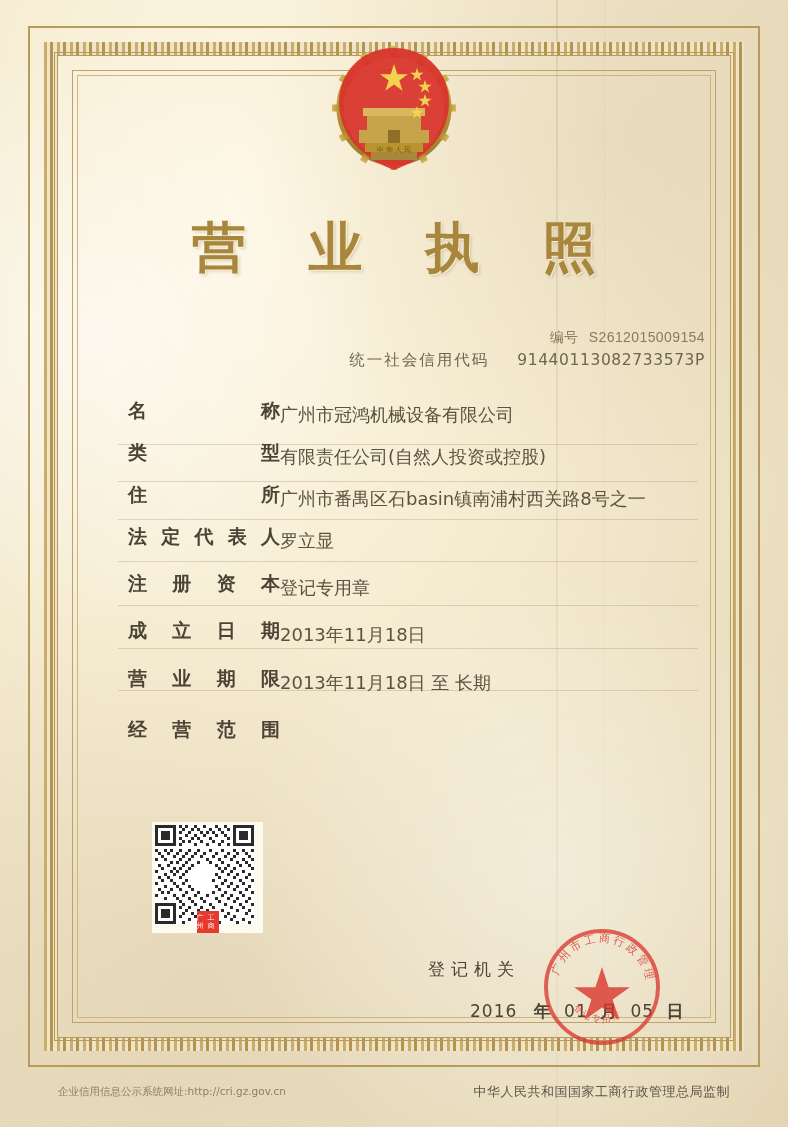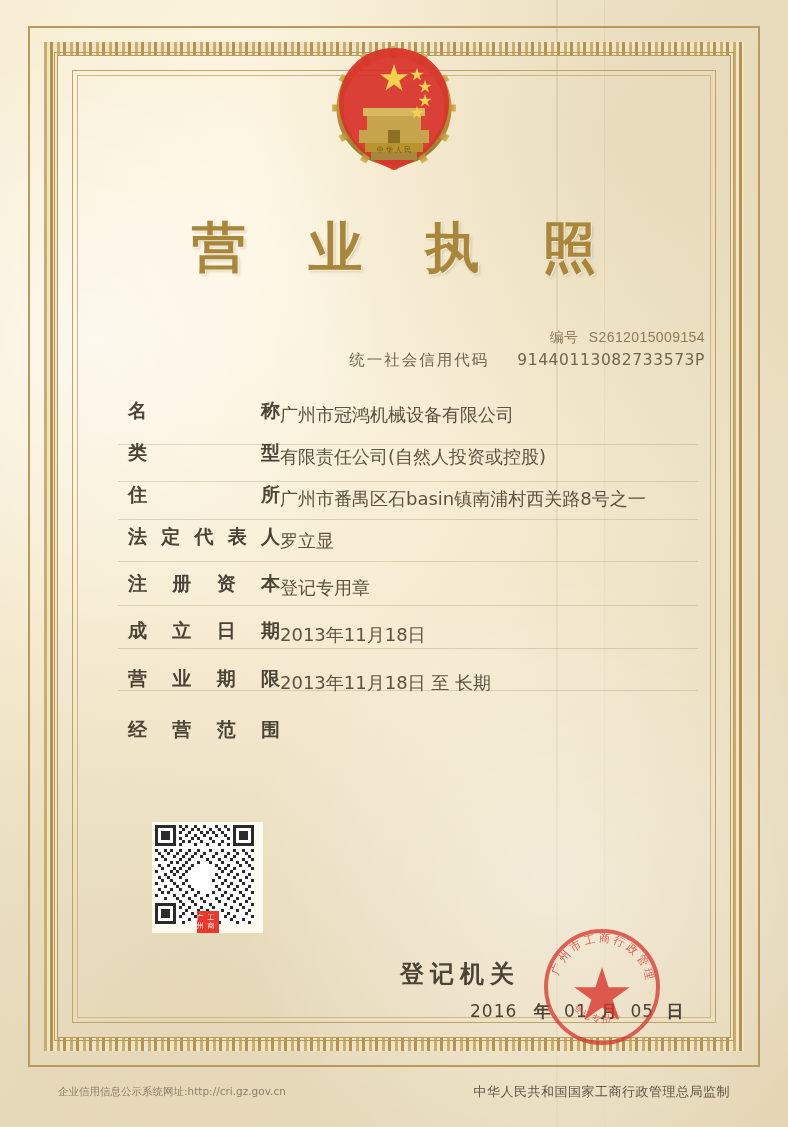--- a/index.html
+++ b/index.html
@@ -208,25 +208,25 @@
     flex-direction: row;
     align-items: center;
     justify-content: center;
     letter-spacing: 0;
     margin-top: 44px;
   }
 
   
   .registry {
     position: absolute;
-    left: 400px;
+    left: 428px;
     top: 958px;
     font-family: "DejaVu Sans", sans-serif;
-    font-weight: bold;
-    font-size: 24px;
+    font-weight: normal;
+    font-size: 17px;
     letter-spacing: 6px;
     color: #4b4335;
   }
   .date-line {
     position: absolute;
     left: 470px;
     top: 1000px;
     font-family: "DejaVu Sans", sans-serif;
     font-size: 17px;
     color: #4b4335;

